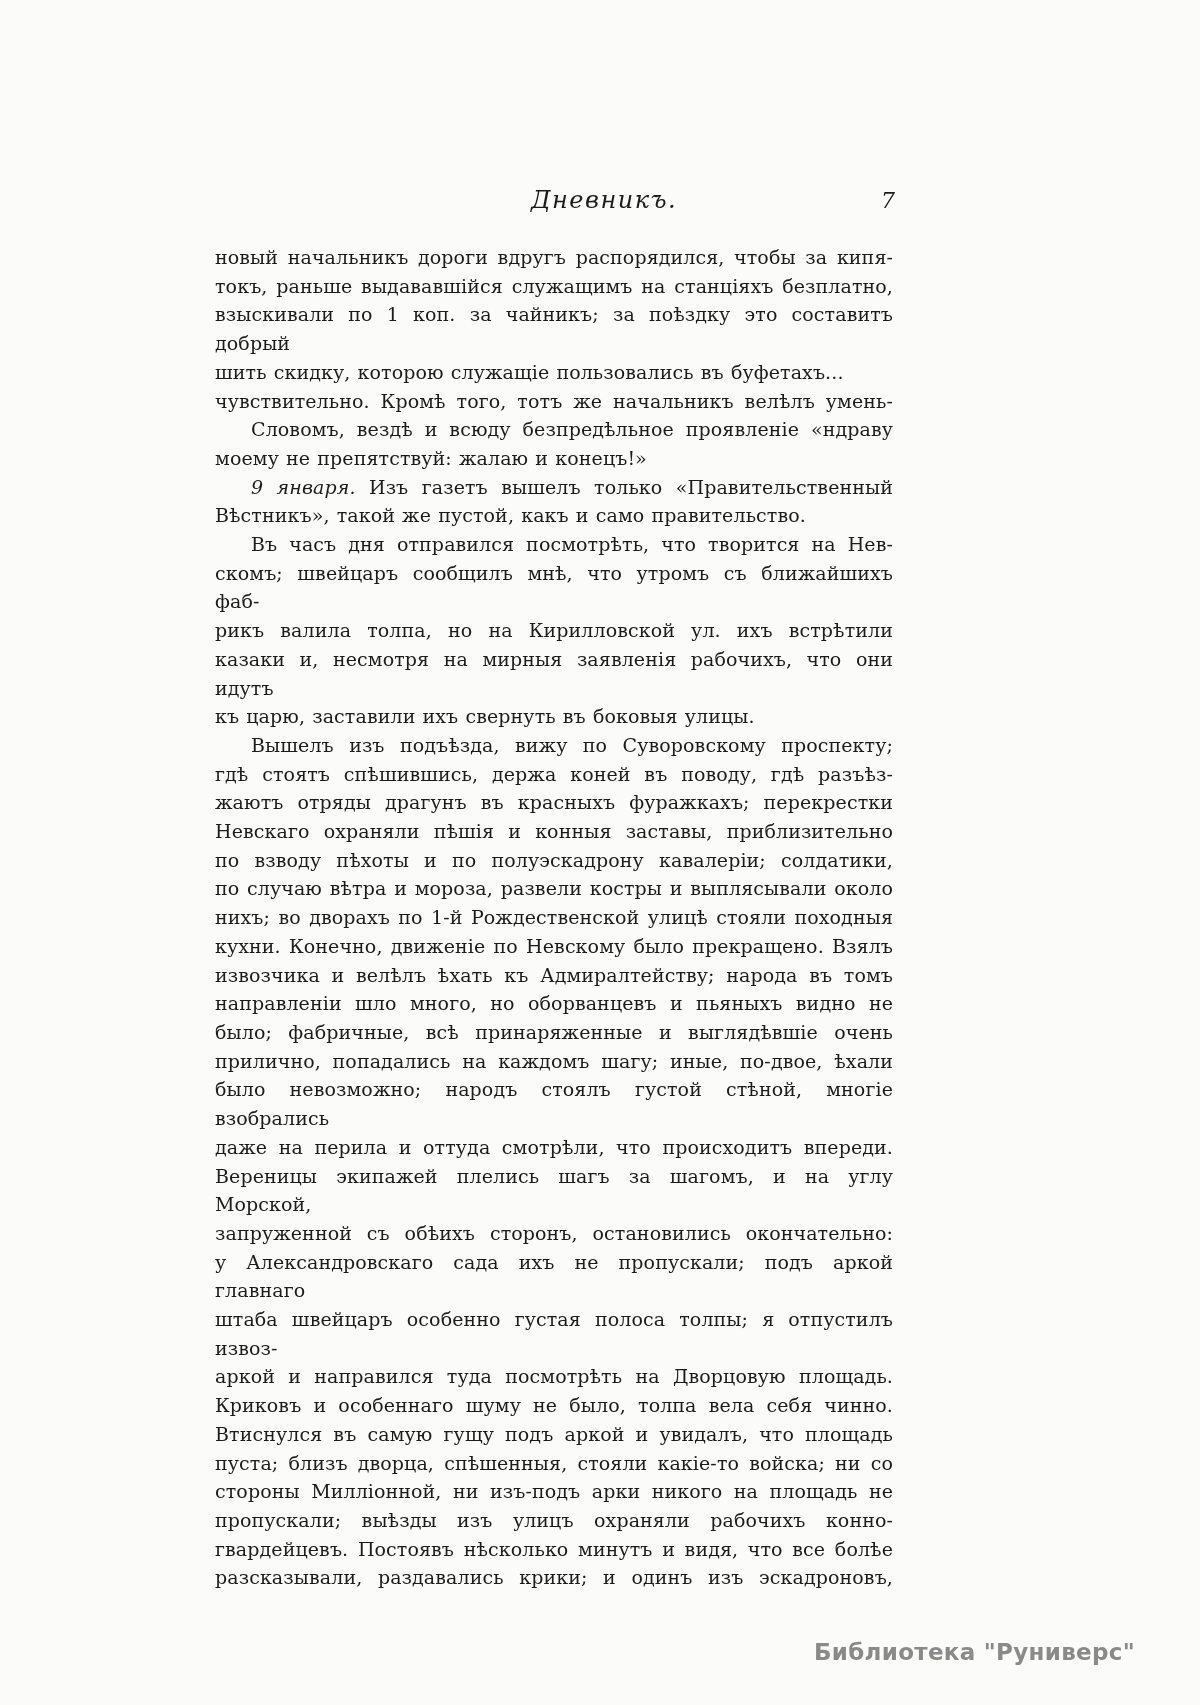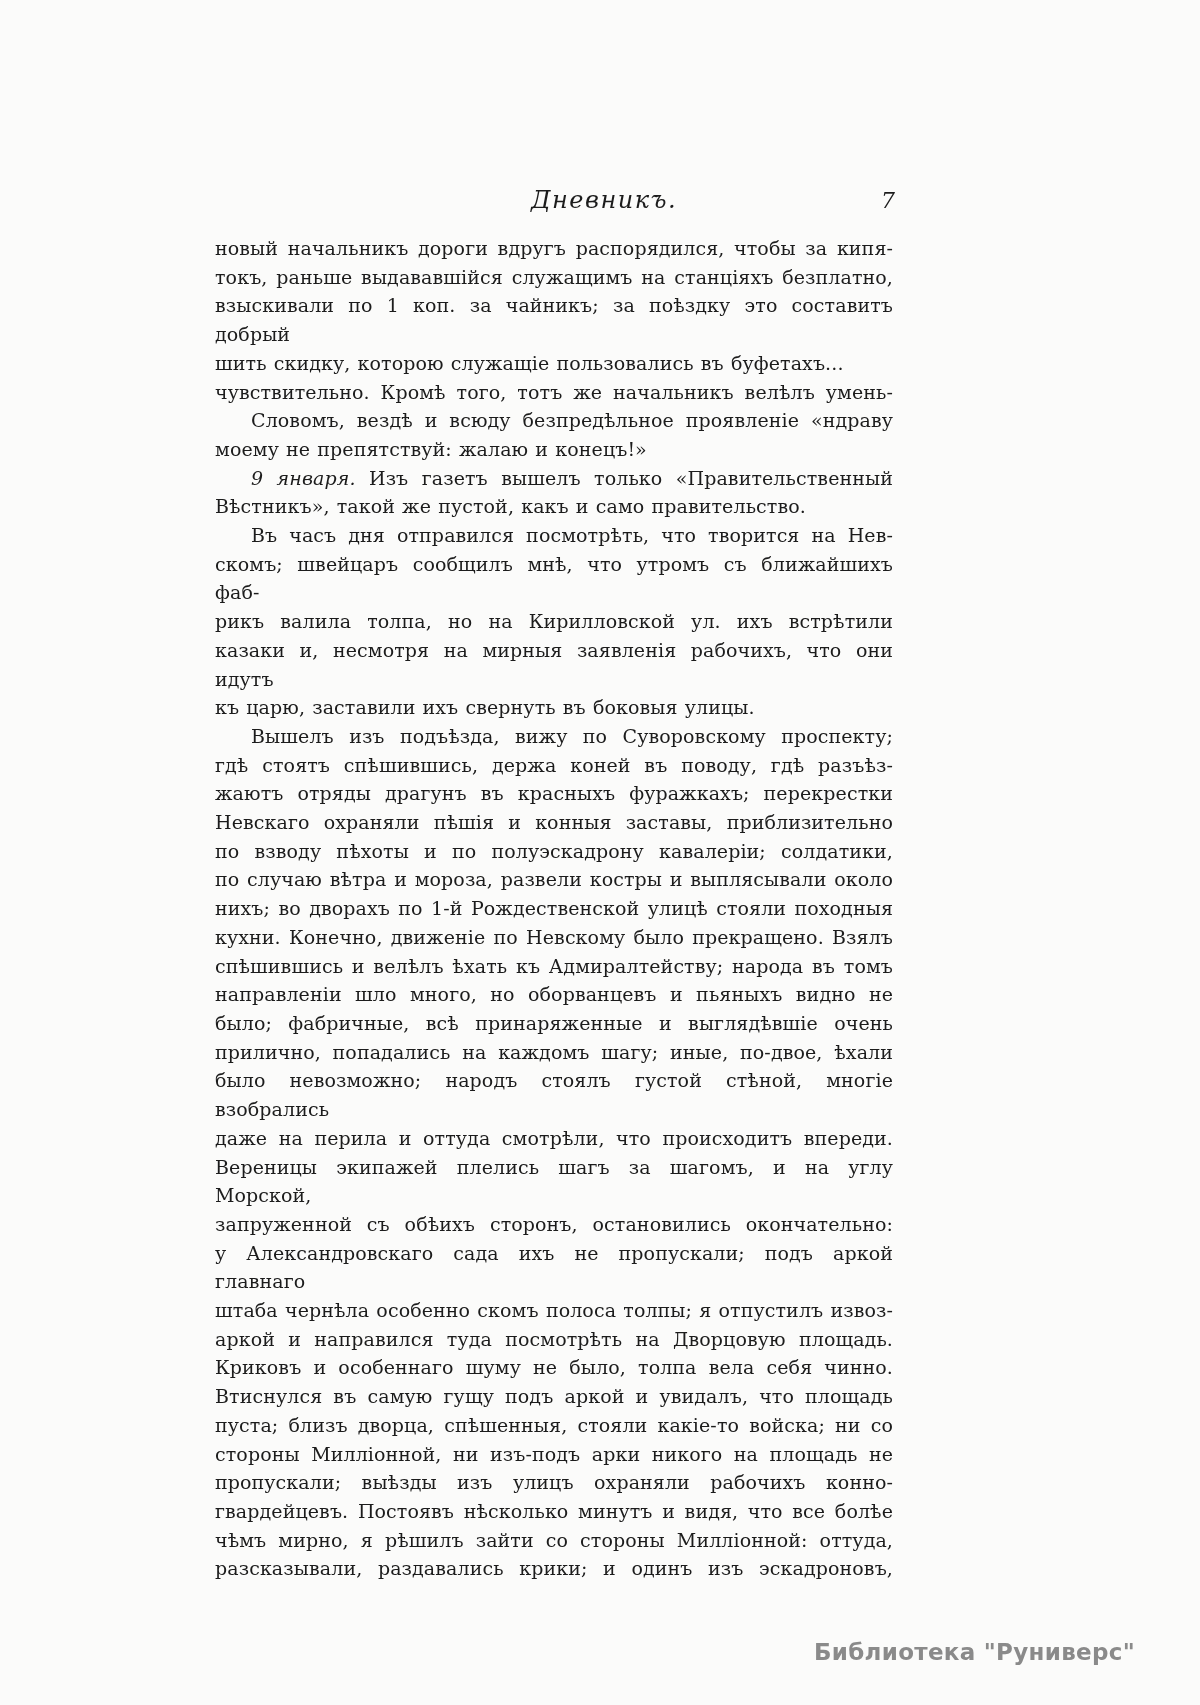--- a/index.html
+++ b/index.html
@@ -34,21 +34,21 @@
     font-size: 24px;
     letter-spacing: 1.5px;
   }
   .page-number {
     position: absolute; right: -2px; top: 2px;
     font-style: italic;
     font-size: 22px;
   }
   .page-text {
     position: absolute;
-    top: 234px; left: 215px; width: 678px;
+    top: 243px; left: 215px; width: 678px;
     font-size: 19px;
     line-height: 28.7px;
     letter-spacing: 0.1px;
     word-spacing: 1px;
   }
   .line {
     text-align: justify;
     text-align-last: justify;
     white-space: normal;
   }
@@ -91,36 +91,35 @@
       <div class="line">казаки и, несмотря на мирныя заявленія рабочихъ, что они идутъ</div>
       <div class="line lastline">къ царю, заставили ихъ свернуть въ боковыя улицы.</div>
       <div class="line indent">Вышелъ изъ подъѣзда, вижу по Суворовскому проспекту;</div>
       <div class="line">гдѣ стоятъ спѣшившись, держа коней въ поводу, гдѣ разъѣз-</div>
       <div class="line">жаютъ отряды драгунъ въ красныхъ фуражкахъ; перекрестки</div>
       <div class="line">Невскаго охраняли пѣшія и конныя заставы, приблизительно</div>
       <div class="line">по взводу пѣхоты и по полуэскадрону кавалеріи; солдатики,</div>
       <div class="line">по случаю вѣтра и мороза, развели костры и выплясывали около</div>
       <div class="line">нихъ; во дворахъ по 1-й Рождественской улицѣ стояли походныя</div>
       <div class="line">кухни. Конечно, движеніе по Невскому было прекращено. Взялъ</div>
-      <div class="line">спѣшившись и велѣлъ ѣхать къ Адмиралтейству; народа въ томъ</div>
+      <div class="line">извозчика и велѣлъ ѣхать къ Адмиралтейству; народа въ томъ</div>
       <div class="line">направленіи шло много, но оборванцевъ и пьяныхъ видно не</div>
       <div class="line">было; фабричные, всѣ принаряженные и выглядѣвшіе очень</div>
       <div class="line">прилично, попадались на каждомъ шагу; иные, по-двое, ѣхали</div>
       <div class="line">было невозможно; народъ стоялъ густой стѣной, многіе взобрались</div>
       <div class="line">даже на перила и оттуда смотрѣли, что происходитъ впереди.</div>
       <div class="line">Вереницы экипажей плелись шагъ за шагомъ, и на углу Морской,</div>
       <div class="line">запруженной съ обѣихъ сторонъ, остановились окончательно:</div>
       <div class="line">у Александровскаго сада ихъ не пропускали; подъ аркой главнаго</div>
-      <div class="line">штаба чернѣла особенно скомъ полоса толпы; я отпустилъ извоз-</div>
+      <div class="line">штаба швейцаръ особенно густая полоса толпы; я отпустилъ извоз-</div>
       <div class="line">аркой и направился туда посмотрѣть на Дворцовую площадь.</div>
       <div class="line">Криковъ и особеннаго шуму не было, толпа вела себя чинно.</div>
       <div class="line">Втиснулся въ самую гущу подъ аркой и увидалъ, что площадь</div>
       <div class="line">пуста; близъ дворца, спѣшенныя, стояли какіе-то войска; ни со</div>
       <div class="line">стороны Милліонной, ни изъ-подъ арки никого на площадь не</div>
       <div class="line">пропускали; выѣзды изъ улицъ охраняли рабочихъ конно-</div>
       <div class="line">гвардейцевъ. Постоявъ нѣсколько минутъ и видя, что все болѣе</div>
-      <div class="line">чѣмъ мирно, я рѣшилъ зайти со стороны Милліонной: оттуда,</div>
       <div class="line">разсказывали, раздавались крики; и одинъ изъ эскадроновъ,</div>
     </div>
 
   <div class="watermark">Библиотека "Руниверс"</div>
 
 </div>
 
 </body></html>

